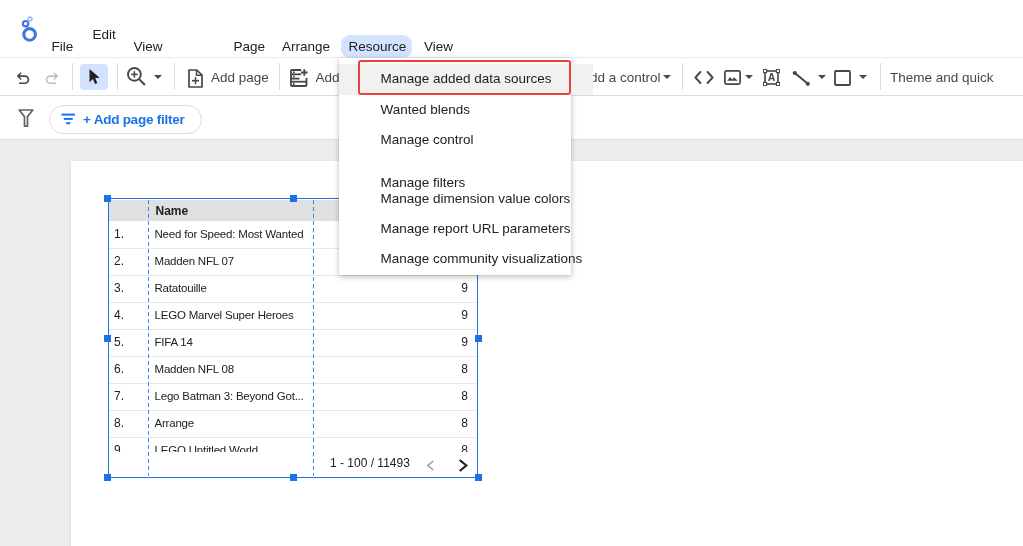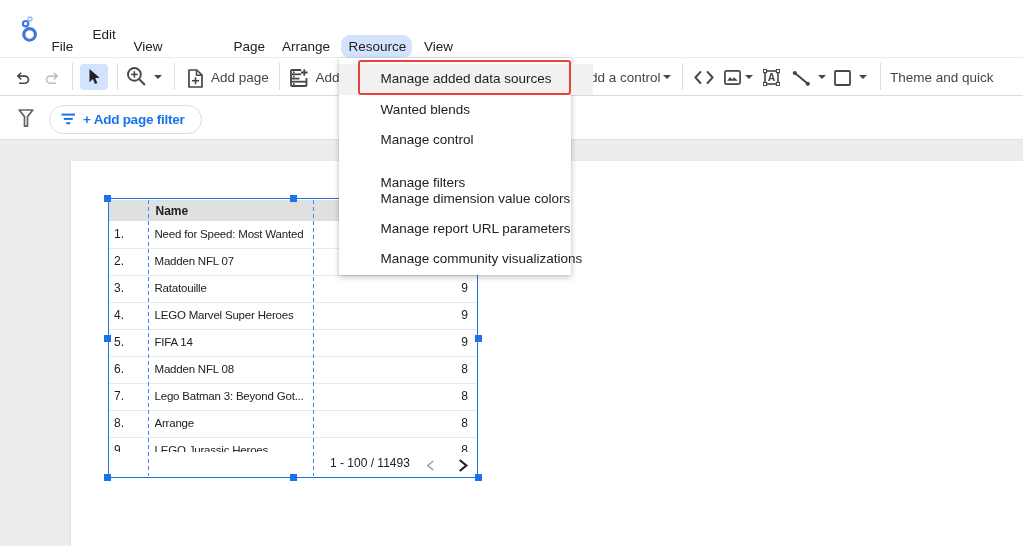--- a/index.html
+++ b/index.html
@@ -173,21 +173,21 @@
   <div class="rownum" style="top:362px">6.</div>
     <div class="rowname" style="top:362px">Madden NFL 08</div>
     <div class="rowval" style="top:362px">8</div>
   <div class="rownum" style="top:389px">7.</div>
     <div class="rowname" style="top:389px">Lego Batman 3: Beyond Got...</div>
     <div class="rowval" style="top:389px">8</div>
   <div class="rownum" style="top:416px">8.</div>
     <div class="rowname" style="top:416px">Arrange</div>
     <div class="rowval" style="top:416px">8</div>
   <div class="rownum" style="top:443px">9.</div>
-    <div class="rowname" style="top:443px">LEGO Jurassic Heroes</div>
+    <div class="rowname" style="top:443px">LEGO Untitled World</div>
     <div class="rowval" style="top:443px">8</div>
 
   <div class="abs" style="left:109px;top:451.5px;width:367.5px;height:25px;background:#fff"></div>
   <div class="abs" style="left:330px;top:455.5px;font-size:12px;line-height:14px;color:#202124;white-space:nowrap">1 - 100 / 11493</div>
   <svg class="abs" style="left:426px;top:459.5px" width="9" height="11" viewBox="0 0 9 11">
     <path d="M7.3 1 L1.8 5.5 L7.3 10" fill="none" stroke="#9aa0a6" stroke-width="1.6"></path>
   </svg>
   <svg class="abs" style="left:456.5px;top:458.5px" width="12" height="13" viewBox="0 0 11 13">
     <path d="M2.2 1 L8.8 6.5 L2.2 12" fill="none" stroke="#202124" stroke-width="2.2"></path>
   </svg>

